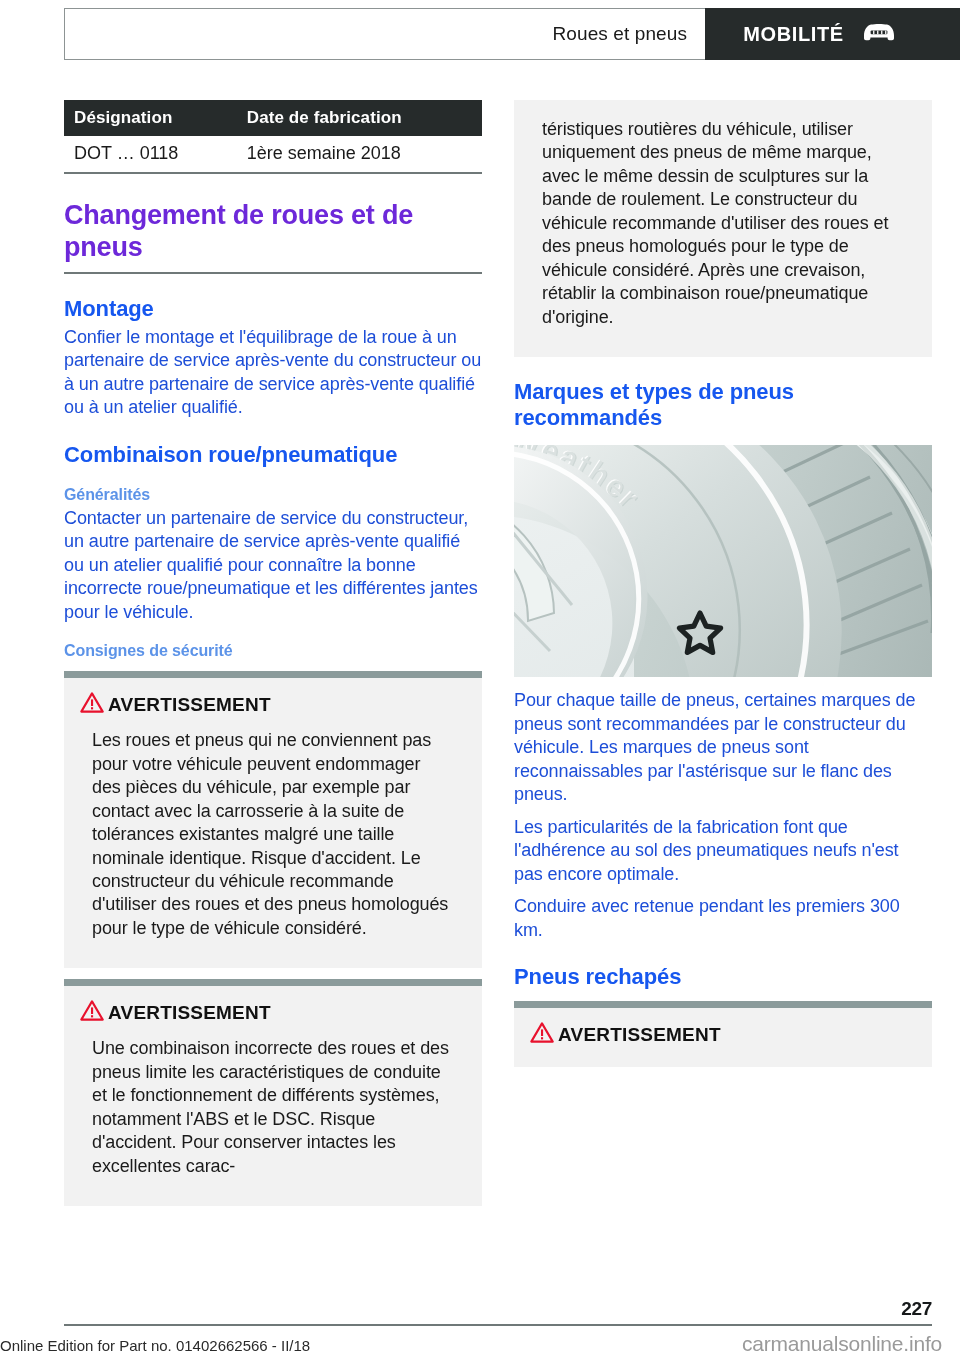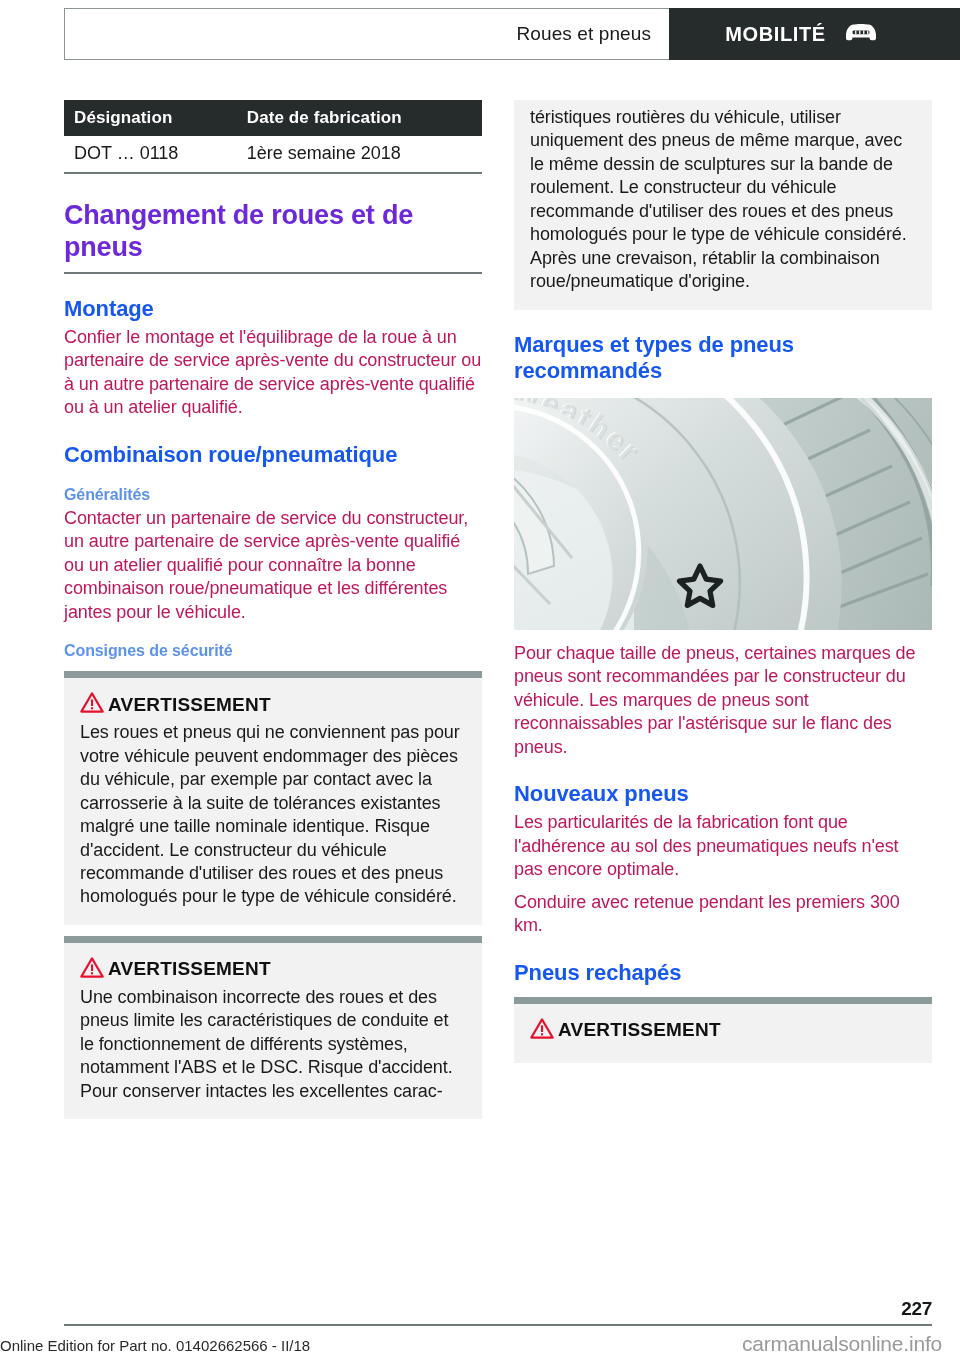--- a/index.html
+++ b/index.html
@@ -38,21 +38,21 @@
     padding-right: 18px;
     box-sizing: border-box;
     padding-left: 44px;
   }
   .header-crumb-text {
     font-size: 19px;
     color: #1a1a1a;
     letter-spacing: .1px;
   }
   .header-tab {
-    width: 291px;
+    width: 255px;
     background: #262b2b;
     display: flex;
     align-items: center;
     justify-content: center;
     gap: 16px;
     box-sizing: border-box;
     padding-right: 24px;
   }
   .header-tab-text {
     color: #ffffff;
@@ -119,21 +119,21 @@
     color: #5c93e8;
     font-size: 16px;
     font-weight: bold;
     margin: 18px 0 3px 0;
     letter-spacing: -.1px;
   }
   p.body {
     font-size: 18px;
     line-height: 1.305;
     margin: 2px 0 0 0;
-    color: #be185d;
+    color: #1d4ed8;
     letter-spacing: -.1px;
   }
   p.body + p.body { margin-top: 9px; }
 
   
   .warn {
     background: #f2f2f2;
     margin-top: 11px;
     padding: 0 0 16px 0;
     border-top: 7px solid #8b9b9b;
@@ -147,21 +147,21 @@
   }
   .warn-title {
     font-size: 19px;
     font-weight: bold;
     letter-spacing: .2px;
     color: #111;
   }
   .warn-body {
     font-size: 18px;
     line-height: 1.305;
-    margin: 0;
+    margin: 12px;
     color: #1a1a1a;
     letter-spacing: -.1px;
   }
   .warn.continued { border-top-color: #8b9b9b; }
 
   
   .figure {
     margin-top: 14px;
     width: 418px;
     height: 232px;
@@ -250,21 +250,21 @@
     </table>
 
     <h1 class="h1">Changement de roues et de pneus</h1>
 
     <h2 class="h2">Montage</h2>
     <p class="body">Confier le montage et l'équilibrage de la roue à un partenaire de service après-vente du constructeur ou à un autre partenaire de service après-vente qualifié ou à un atelier qualifié.</p>
 
     <h2 class="h2">Combinaison roue/pneumatique</h2>
 
     <h3 class="h3">Généralités</h3>
-    <p class="body">Contacter un partenaire de service du constructeur, un autre partenaire de service après-vente qualifié ou un atelier qualifié pour connaître la bonne combinaison roue/pneumatique et les différentes jantes pour le véhicule.</p>
+    <p class="body">Contacter un partenaire de service du constructeur, un autre partenaire de service après-vente qualifié ou un atelier qualifié pour connaître la bonne incorrecte roue/pneumatique et les différentes jantes pour le véhicule.</p>
 
     <h3 class="h3">Consignes de sécurité</h3>
 
     <div class="warn">
       <div class="warn-inner">
         <div class="warn-head">
           <span>
             <svg width="24" height="21" viewBox="0 0 24 21" aria-hidden="true">
               <path d="M12 1.4 L22.7 19.6 L1.3 19.6 Z" fill="none" stroke="#e8112d" stroke-width="2.1" stroke-linejoin="round"></path>
               <rect x="11" y="7.4" width="2.1" height="6.6" fill="#e8112d"></rect>
@@ -386,21 +386,20 @@
             <path d="M-70 96 L36 206"></path>
             <path d="M-40 40 L58 160"></path>
           </g>
           <path d="M-88 24 A 146 146 0 0 1 92 246" fill="none" stroke="#ffffff" stroke-width="5" opacity="0.9"></path>
         </g>
       </svg>
     </div>
 
     <p class="body" style="margin-top:12px;">Pour chaque taille de pneus, certaines marques de pneus sont recommandées par le constructeur du véhicule. Les marques de pneus sont reconnaissables par l'astérisque sur le flanc des pneus.</p>
 
-    <h2 class="h2">Nouveaux pneus</h2>
     <p class="body">Les particularités de la fabrication font que l'adhérence au sol des pneumatiques neufs n'est pas encore optimale.</p>
     <p class="body">Conduire avec retenue pendant les premiers 300 km.</p>
 
     <h2 class="h2">Pneus rechapés</h2>
 
     <div class="warn">
       <div class="warn-inner">
         <div class="warn-head">
           <span>
             <svg width="24" height="21" viewBox="0 0 24 21" aria-hidden="true">

